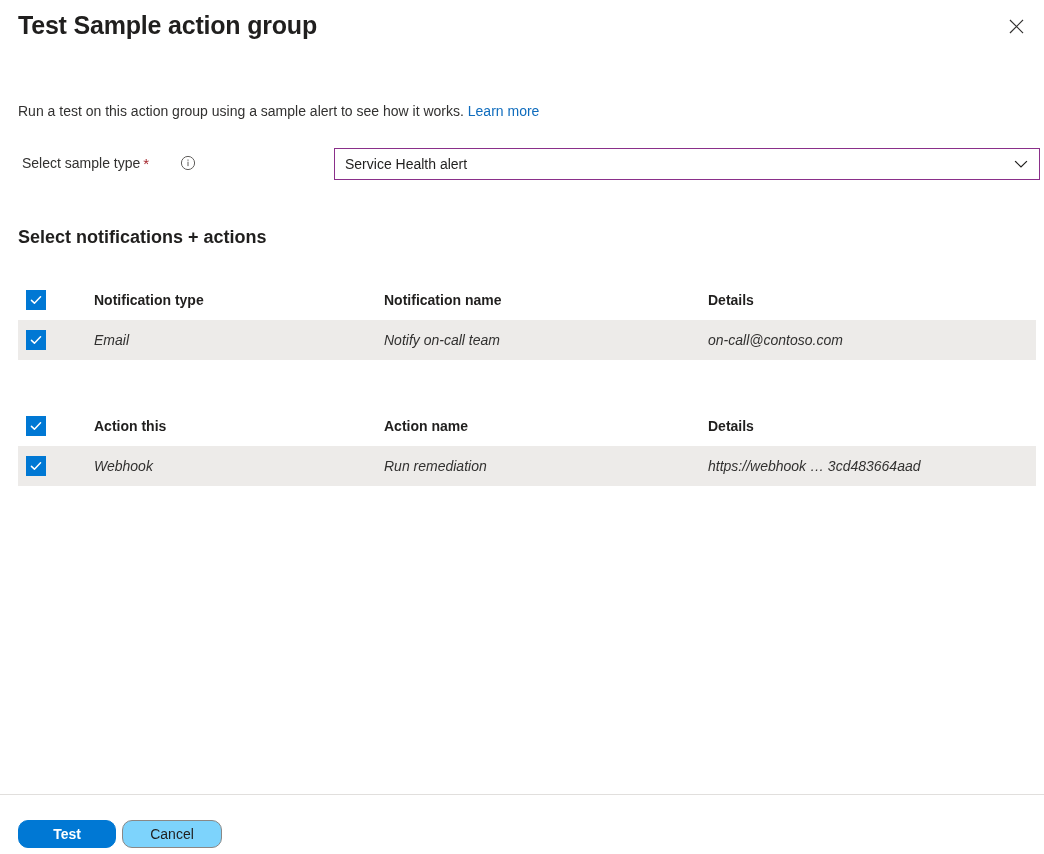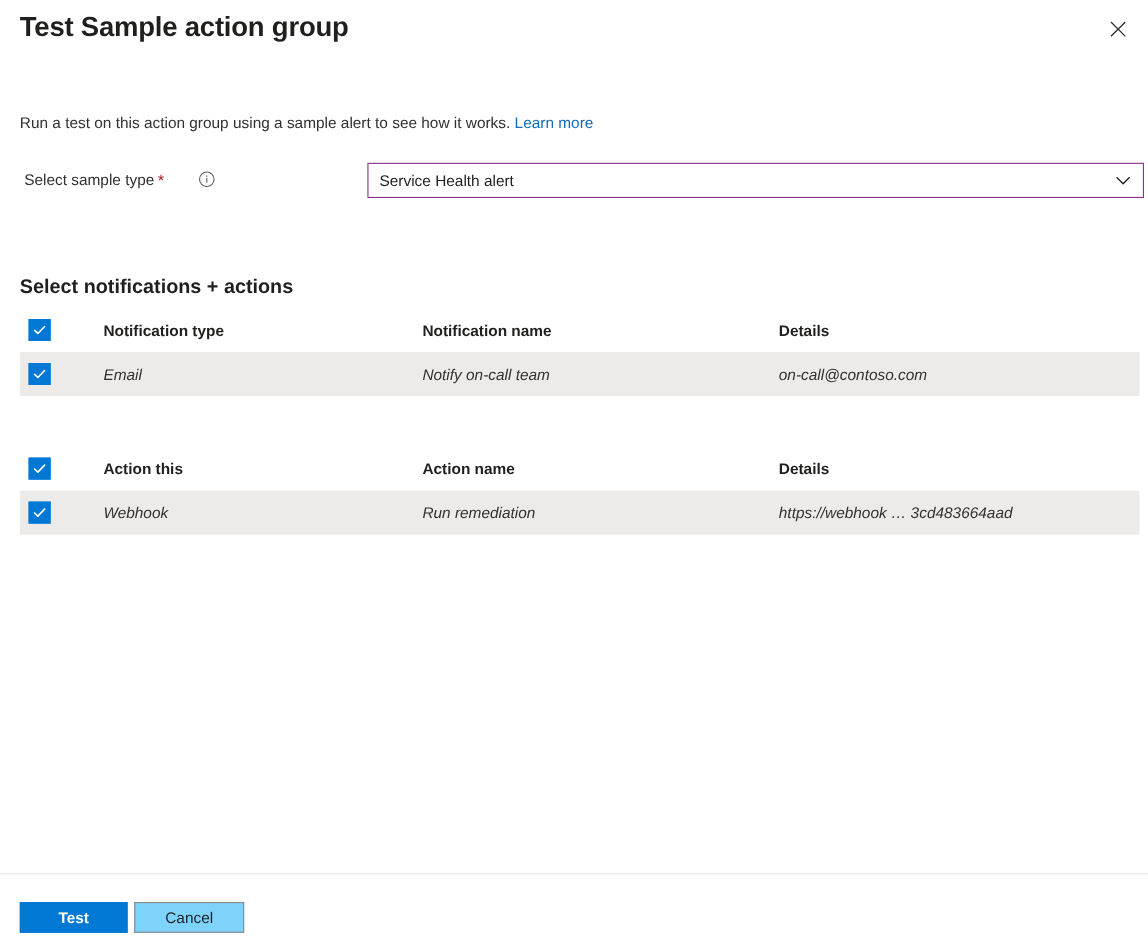--- a/index.html
+++ b/index.html
@@ -138,21 +138,20 @@
   
   .section-heading {
     position: absolute;
     left: 18px;
     top: 224px;
     font-size: 18px;
     font-weight: 600;
     color: #201f1e;
     line-height: 26px;
     white-space: nowrap;
-    margin-top: 23px;
   }
 
   
   .grid {
     position: absolute;
     left: 18px;
     width: 1018px;
   }
   #notif-grid { top: 280px; }
   #action-grid { top: 406px; }
@@ -218,21 +217,21 @@
   .btn {
     position: absolute;
     top: 25px;
     height: 28px;
     font-family: "Liberation Sans", sans-serif;
     font-size: 14px;
     line-height: 26px;
     text-align: center;
     cursor: pointer;
     padding: 0;
-    border-radius: 0;
+    border-radius: 10px;
   }
   .btn-primary {
     left: 18px;
     width: 98px;
     background: #0078d4;
     border: 1px solid #0078d4;
     color: #ffffff;
     font-weight: 600;
   }
   .btn-secondary {

